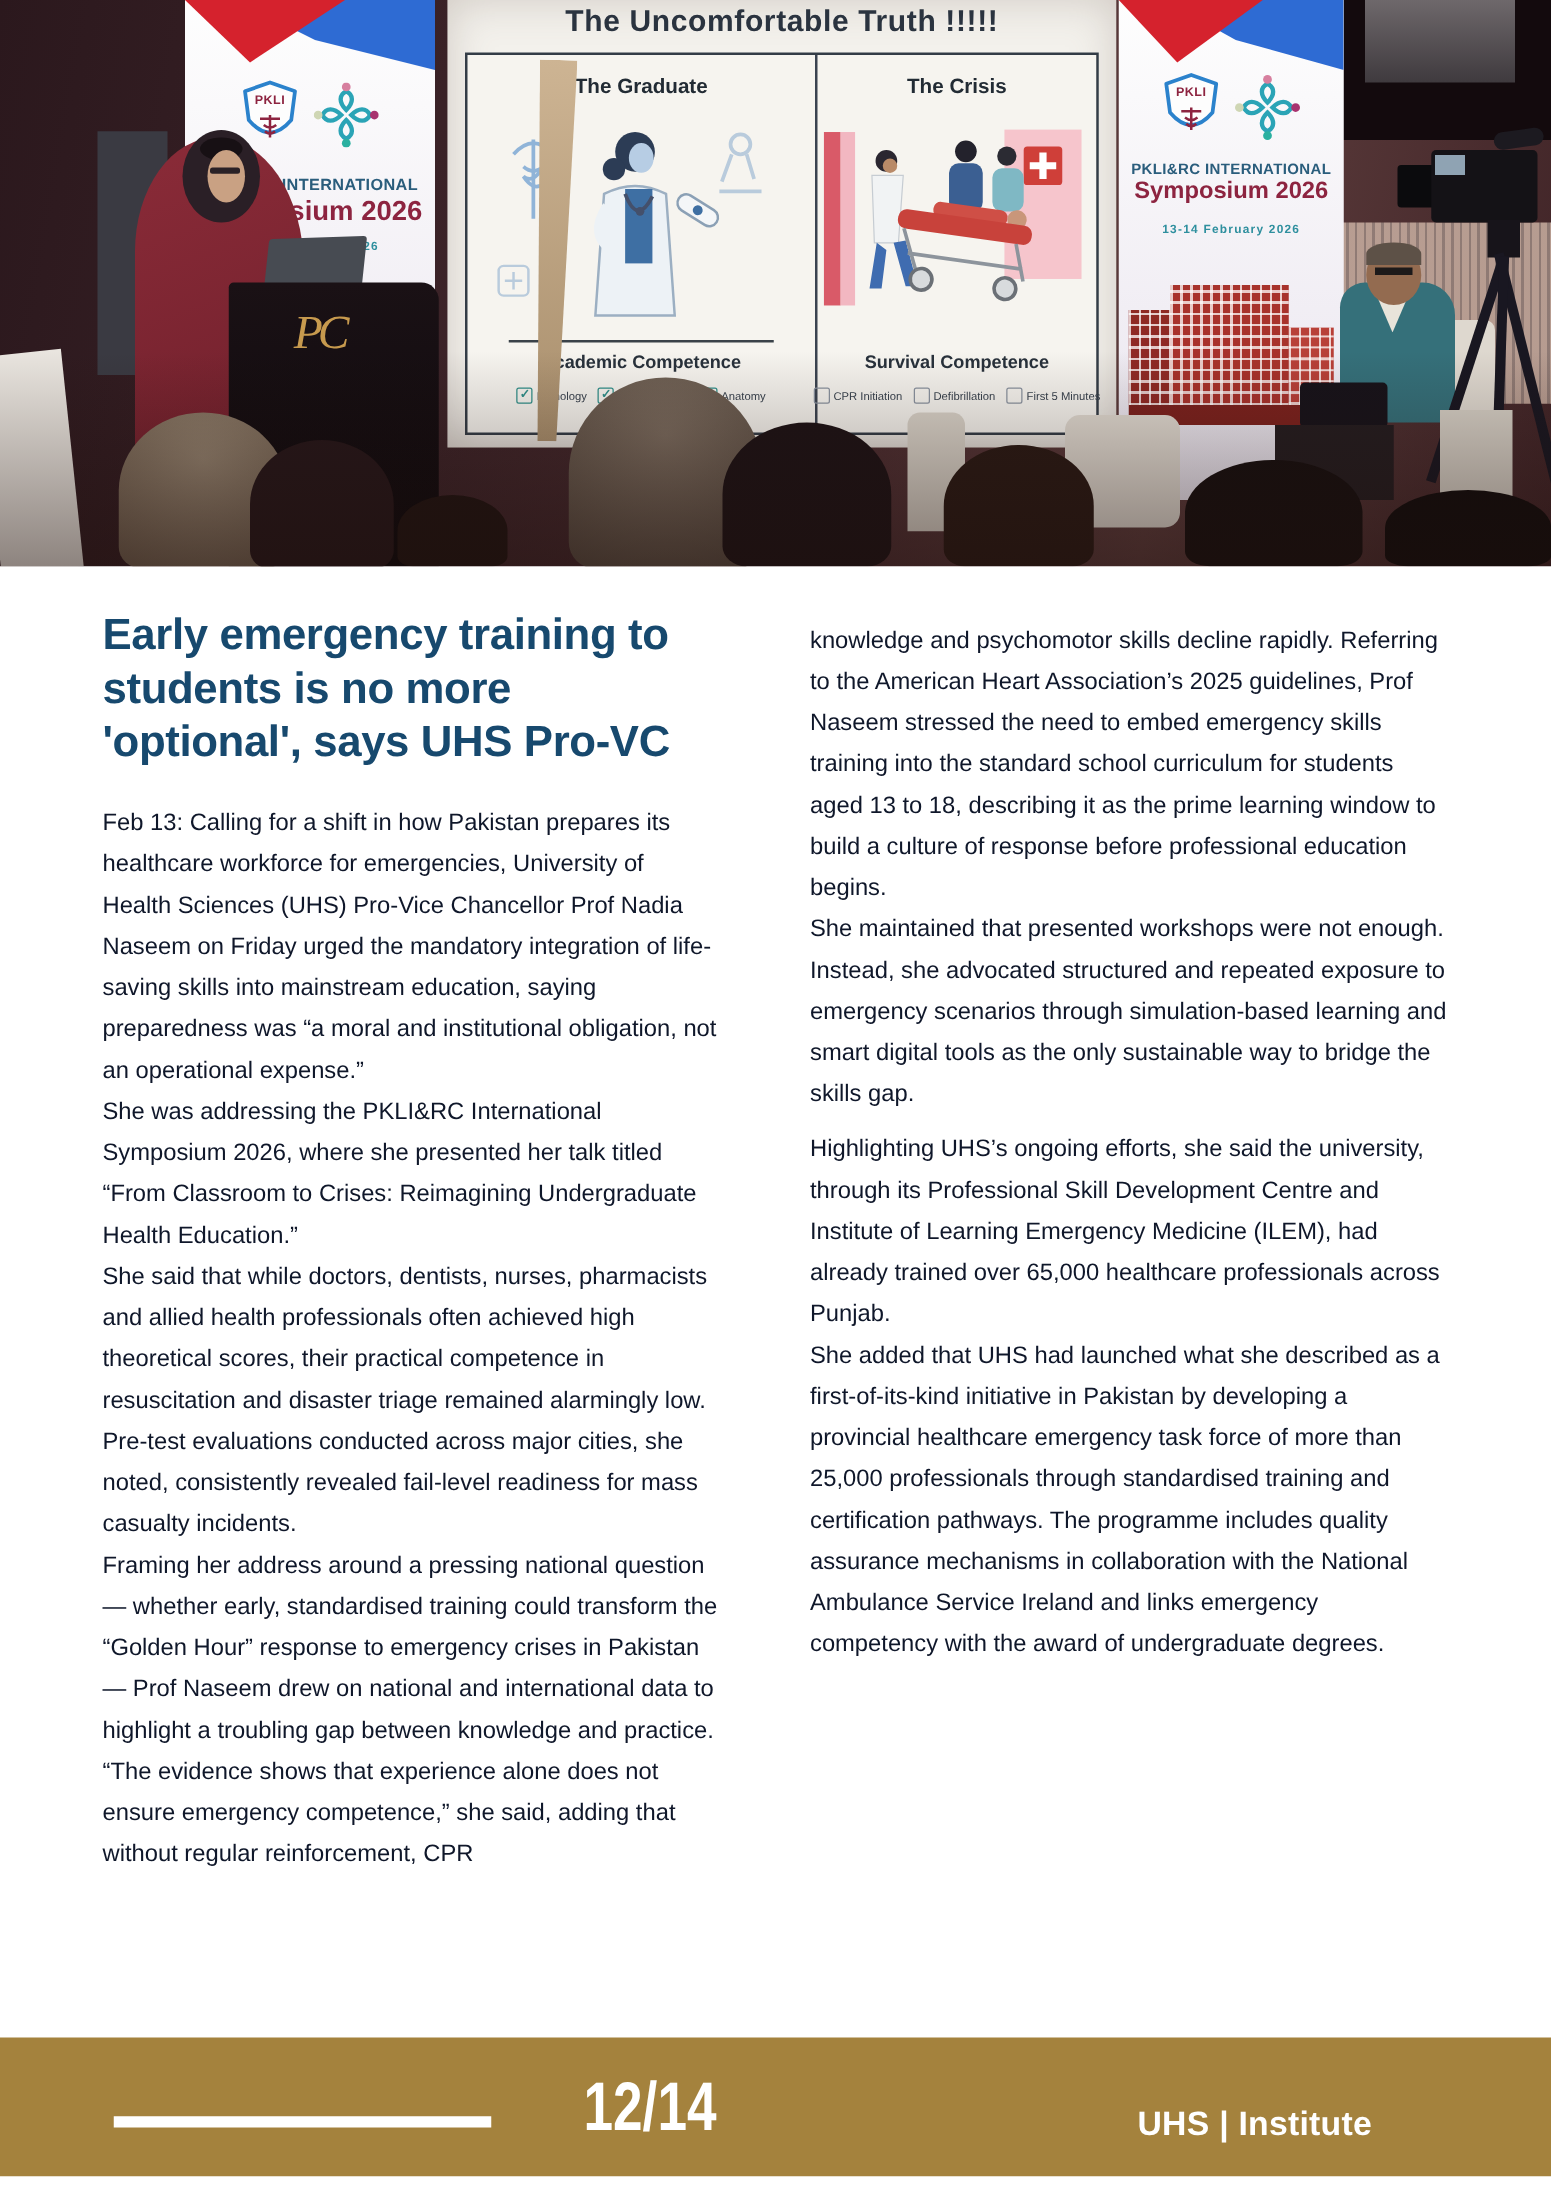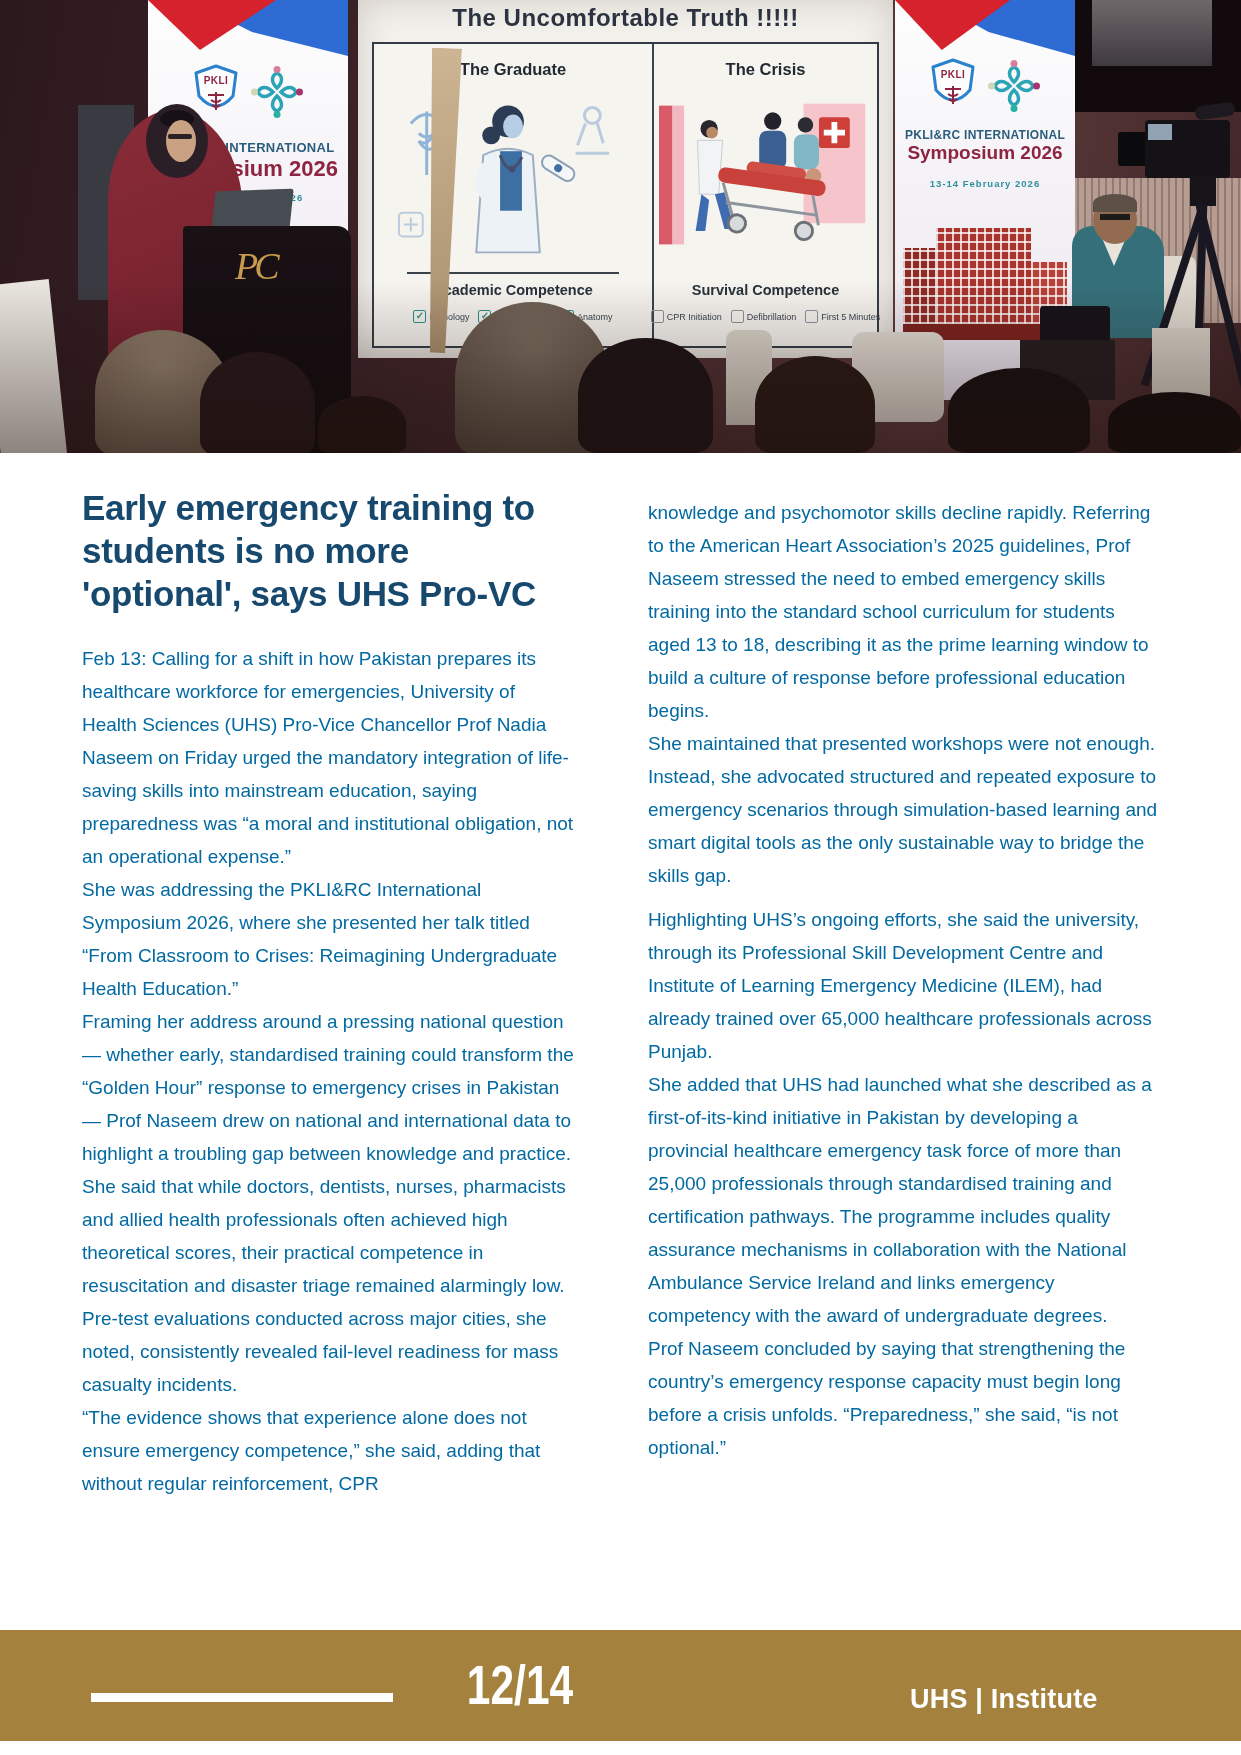--- a/index.html
+++ b/index.html
@@ -108,21 +108,21 @@
 
   
   .head{position:absolute;border-radius:50% 50% 14% 14%;z-index:6;}
   .chair{position:absolute;z-index:5;}
   .vignette{left:0;top:0;right:0;bottom:0;z-index:7;pointer-events:none;
             background:linear-gradient(to top,rgba(30,14,10,.45),rgba(0,0,0,0) 38%);}
 
   
   .headline{left:82px;top:486px;width:462px;font-size:35px;line-height:43px;font-weight:700;
             color:#17496e;letter-spacing:-.3px;margin:0;}
-  .col{position:absolute;font-size:19px;line-height:33px;color:#0369a1;}
+  .col{position:absolute;font-size:19px;line-height:33px;color:#0f172a;}
   .col1{left:82px;top:642px;width:492px;}
   .col2{left:648px;top:496px;width:514px;}
   .col p{margin:0;}
   .col p.gap{margin-top:11px;}
 
   
   .footer{left:0;top:1630px;width:1241px;height:111px;background:#a4823d;z-index:2;}
   .footer-line{left:91px;top:63px;width:302px;height:9px;background:#ffffff;}
   .page-num{left:440px;top:26px;width:160px;text-align:center;font-size:50px;font-weight:700;color:#ffffff;
             transform:scale(.85,1.1);}
@@ -355,31 +355,30 @@
     <div class="chair" style="left:1152px;top:328px;width:58px;height:75px;background:#d5cfc5;"></div>
     <div class="head" style="left:1108px;top:392px;width:133px;height:61px;background:#120d0d;"></div>
     <div class="abs vignette"></div>
   </div>
 
   <h1 class="abs headline">Early emergency training to students is no more 'optional', says UHS Pro-VC</h1>
 
   <div class="col col1">
     <p>Feb 13: Calling for a shift in how Pakistan prepares its healthcare workforce for emergencies, University of Health Sciences (UHS) Pro-Vice Chancellor Prof Nadia Naseem on Friday urged the mandatory integration of life-saving skills into mainstream education, saying preparedness was “a moral and institutional obligation, not an operational expense.”</p>
     <p>She was addressing the PKLI&amp;RC International Symposium 2026, where she presented her talk titled “From Classroom to Crises: Reimagining Undergraduate Health Education.”</p>
+    <p>She said that while doctors, dentists, nurses, pharmacists and allied health professionals often achieved high theoretical scores, their practical competence in resuscitation and disaster triage remained alarmingly low. Pre-test evaluations conducted across major cities, she noted, consistently revealed fail-level readiness for mass casualty incidents.</p>
     <p>Framing her address around a pressing national question — whether early, standardised training could transform the “Golden Hour” response to emergency crises in Pakistan — Prof Naseem drew on national and international data to highlight a troubling gap between knowledge and practice.</p>
-    <p>She said that while doctors, dentists, nurses, pharmacists and allied health professionals often achieved high theoretical scores, their practical competence in resuscitation and disaster triage remained alarmingly low. Pre-test evaluations conducted across major cities, she noted, consistently revealed fail-level readiness for mass casualty incidents.</p>
     <p>“The evidence shows that experience alone does not ensure emergency competence,” she said, adding that without regular reinforcement, CPR</p>
   </div>
 
   <div class="col col2">
     <p>knowledge and psychomotor skills decline rapidly. Referring to the American Heart Association’s 2025 guidelines, Prof Naseem stressed the need to embed emergency skills training into the standard school curriculum for students aged 13 to 18, describing it as the prime learning window to build a culture of response before professional education begins.</p>
     <p>She maintained that presented workshops were not enough. Instead, she advocated structured and repeated exposure to emergency scenarios through simulation-based learning and smart digital tools as the only sustainable way to bridge the skills gap.</p>
     <p class="gap">Highlighting UHS’s ongoing efforts, she said the university, through its Professional Skill Development Centre and Institute of Learning Emergency Medicine (ILEM), had already trained over 65,000 healthcare professionals across Punjab.</p>
     <p>She added that UHS had launched what she described as a first-of-its-kind initiative in Pakistan by developing a provincial healthcare emergency task force of more than 25,000 professionals through standardised training and certification pathways. The programme includes quality assurance mechanisms in collaboration with the National Ambulance Service Ireland and links emergency competency with the award of undergraduate degrees.</p>
-    <p>Prof Naseem concluded by saying that strengthening the country’s emergency response capacity must begin long before a crisis unfolds. “Preparedness,” she said, “is not optional.”</p>
   </div>
 
   <div class="abs footer">
     <div class="abs footer-line"></div>
     <div class="abs page-num">12/14</div>
     <div class="abs brand">UHS | Institute</div>
   </div>
 
 </div>
 

